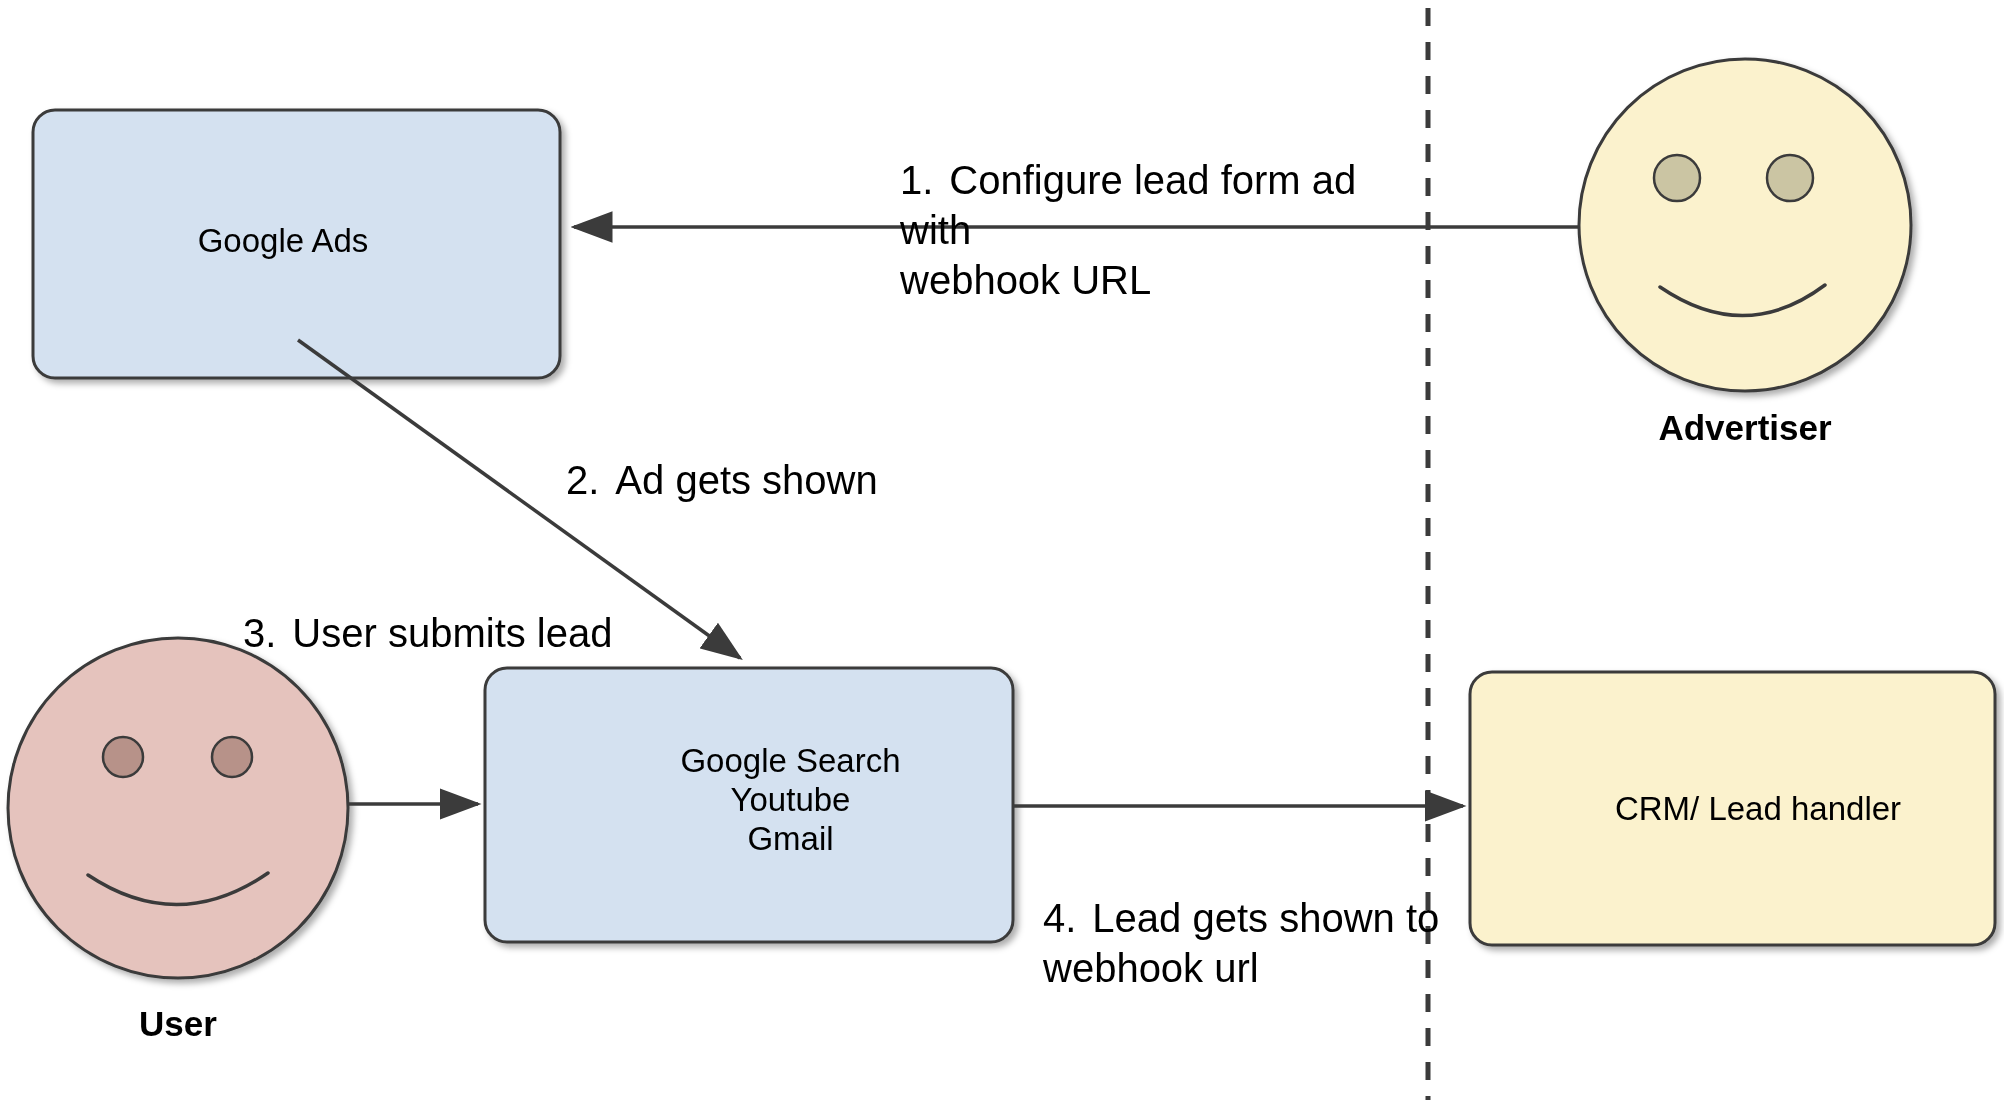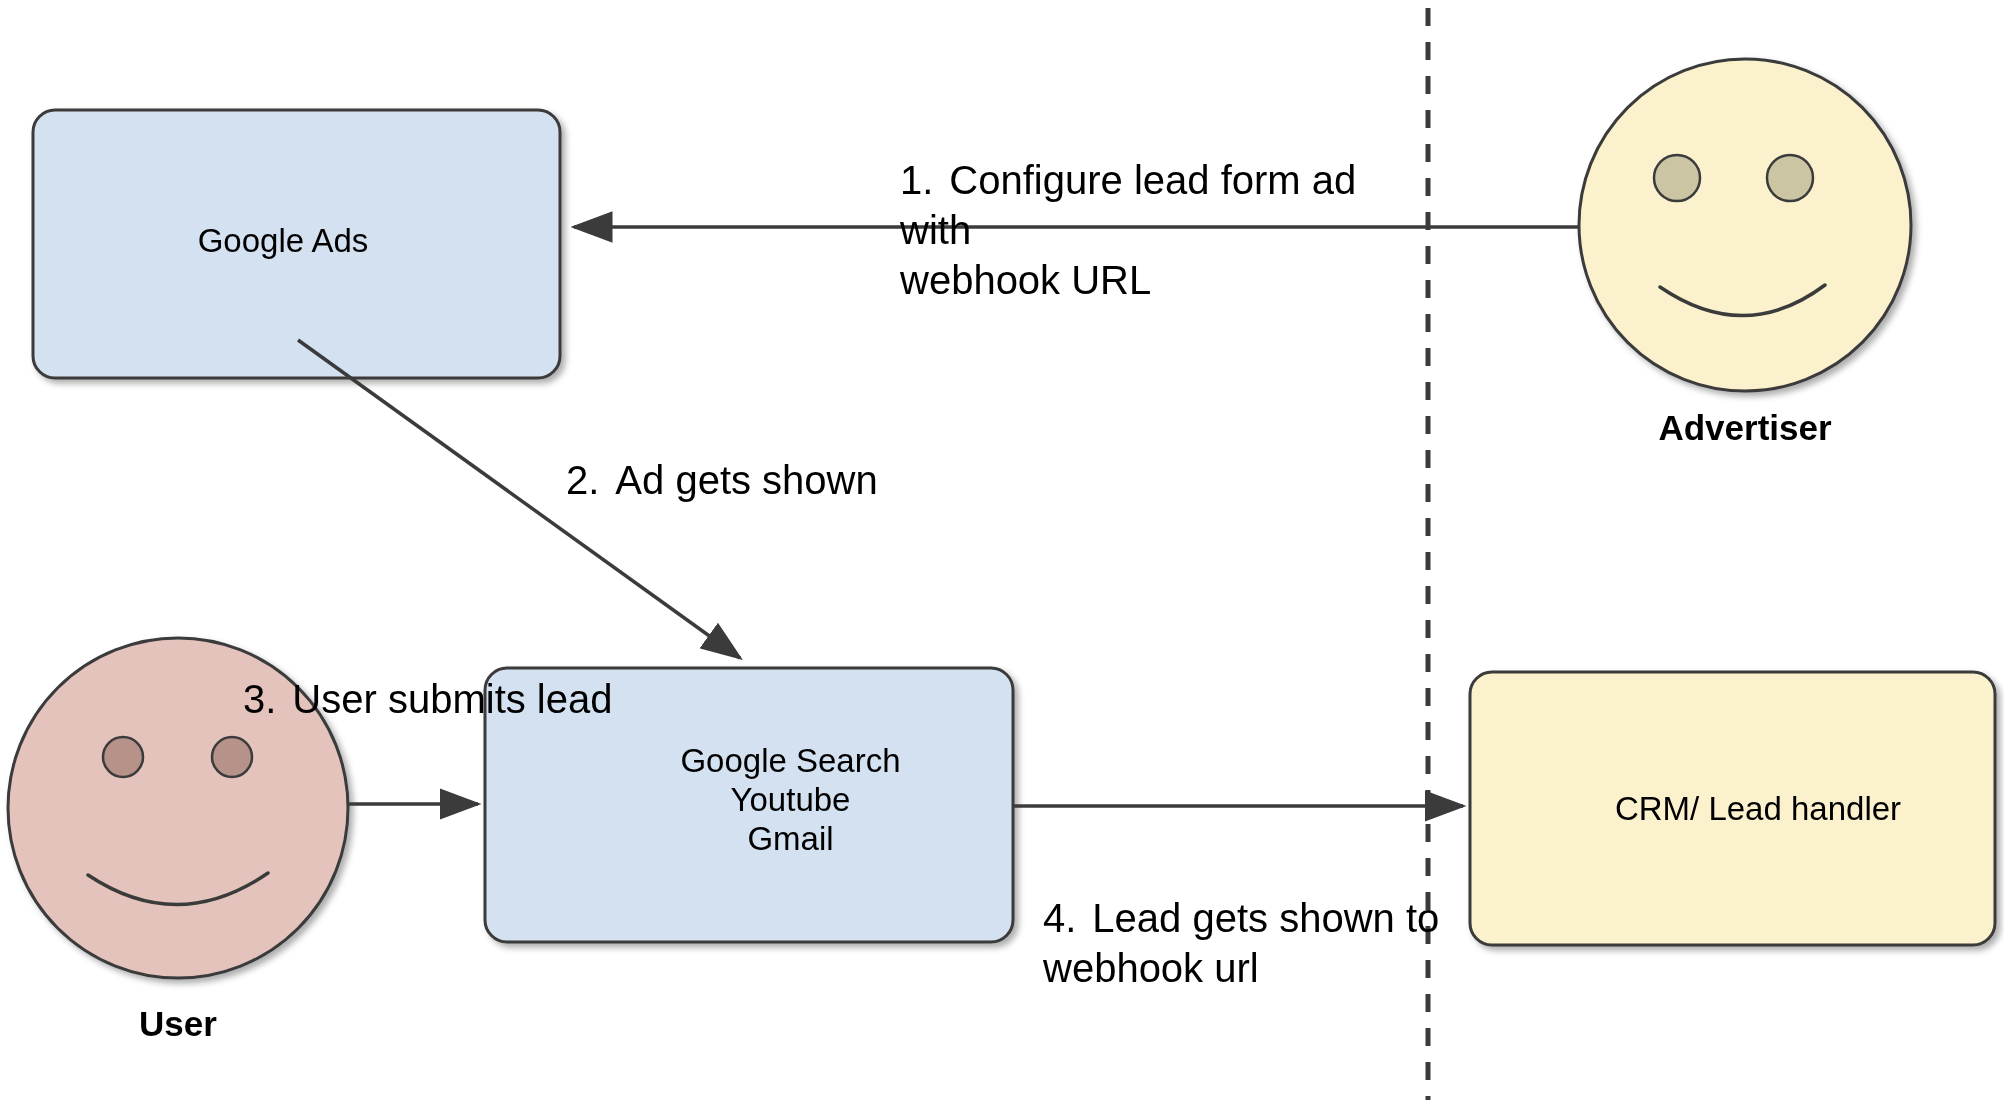--- a/index.html
+++ b/index.html
@@ -107,20 +107,20 @@
 
 <div class="flow-label" style="left:900px; top:105px; width:470px;">
   <span>1.</span><span style="display:inline-block;width:16px"></span><span style="white-space:pre-line;display:inline;">Configure lead form ad with
 webhook URL</span>
 </div>
 
 <div class="flow-label" style="left:566px; top:405px; width:420px;">
   <span>2.</span><span style="display:inline-block;width:16px"></span><span>Ad gets shown</span>
 </div>
 
-<div class="flow-label" style="left:243px; top:624px; width:420px;">
+<div class="flow-label" style="left:243px; top:558px; width:420px;">
   <span>3.</span><span style="display:inline-block;width:16px"></span><span>User submits lead</span>
 </div>
 
 <div class="flow-label" style="left:1043px; top:843px; width:420px;">
   <span>4.</span><span style="display:inline-block;width:16px"></span><span style="white-space:pre-line;display:inline;">Lead gets shown to
 webhook url</span>
 </div>
 
 </body></html>

